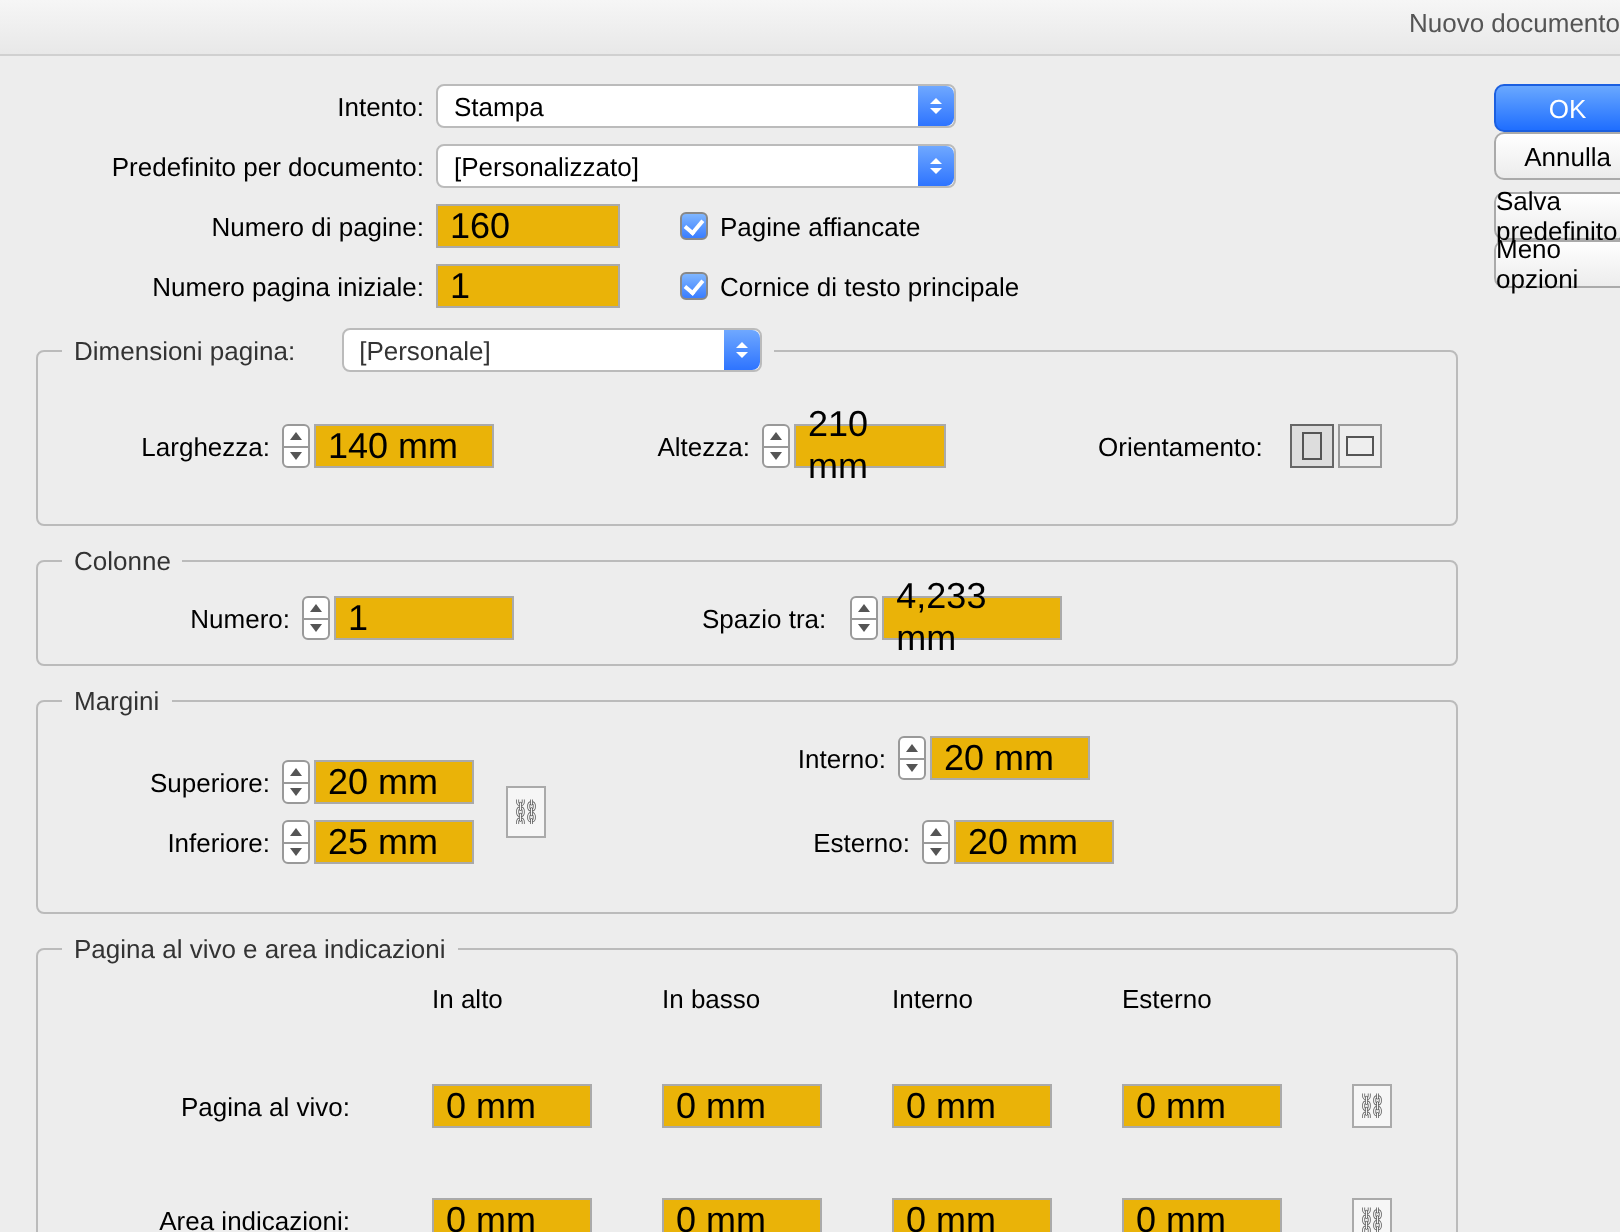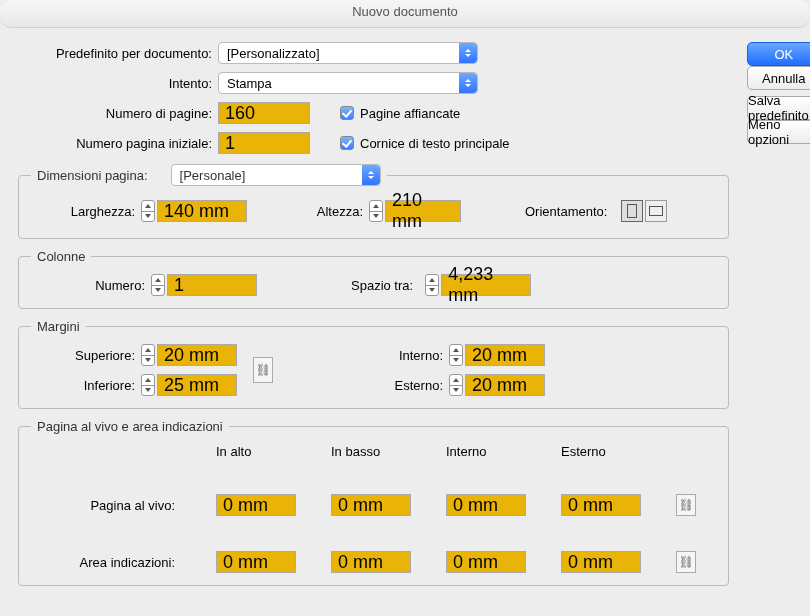--- a/index.html
+++ b/index.html
@@ -8,27 +8,26 @@
     padding: 0;
     font-family: "Lucida Grande", "Helvetica Neue", Arial, sans-serif;
     font-size: 13px;
     background: #ededed;
     color: #000;
     width: 810px;
     height: 616px;
     overflow: hidden;
   }
   .titlebar {
-    text-align: center;
+    text-align: right;
     padding: 4px 0 8px;
     font-size: 13px;
     color: #555;
     background: linear-gradient(#f6f6f6, #e8e8e8);
     border-bottom: 1px solid #d0d0d0;
-    border-radius: 12px;
   }
   .content {
     display: flex;
     padding: 14px 18px 0 18px;
     gap: 18px;
   }
   .left-col { flex: 1; }
   .right-col { width: 160px; display: flex; flex-direction: column; }
   .row { display: flex; align-items: center; margin-bottom: 8px; }
   .lbl { text-align: right; padding-right: 6px; }
@@ -102,31 +101,31 @@
 </style>
 </head>
 <body>
 
 <div class="titlebar">Nuovo documento</div>
 
 <div class="content">
   <div class="left-col">
 
     <div class="row">
+      <div class="lbl" style="width:200px">Intento:</div>
+      <div class="select" style="width:260px">
+        <span>Stampa</span>
+        <div class="select-cap"></div>
+      </div>
+    </div>
+
+    <div class="row">
       <div class="lbl" style="width:200px">Predefinito per documento:</div>
       <div class="select" style="width:260px">
         <span>[Personalizzato]</span>
-        <div class="select-cap"></div>
-      </div>
-    </div>
-
-    <div class="row">
-      <div class="lbl" style="width:200px">Intento:</div>
-      <div class="select" style="width:260px">
-        <span>Stampa</span>
         <div class="select-cap"></div>
       </div>
     </div>
 
     <div class="row">
       <div class="lbl" style="width:200px">Numero di pagine:</div>
       <div class="textinput" style="width:92px">160</div>
       <div style="width:30px"></div>
       <span class="checkbox"></span>
       <span>Pagine affiancate</span>
@@ -151,21 +150,21 @@
       <div style="display:flex;align-items:center;gap:20px">
         <div style="display:flex;flex-direction:row;gap:8px">
           <div class="row" style="margin:0">
             <div class="lbl" style="width:110px">Larghezza:</div>
             <div class="stepper">
                 <div class="up"></div>
                 <div class="dn"></div>
               </div>
             <div class="textinput" style="width:90px">140 mm</div>
           </div>
-          <div class="row" style="margin:4px">
+          <div class="row" style="margin:16px">
             <div class="lbl" style="width:110px">Altezza:</div>
             <div class="stepper">
                 <div class="up"></div>
                 <div class="dn"></div>
               </div>
             <div class="textinput" style="width:76px">210 mm</div>
           </div>
         </div>
         <div style="display:flex;align-items:center;margin-left:40px">
           <span class="lbl" style="width:auto;margin-right:8px">Orientamento:</span>
@@ -225,21 +224,21 @@
         <div class="link-icon">⛓</div>
         <div style="display:flex;flex-direction:column;gap:8px;margin-left:80px">
           <div class="row" style="margin:0">
             <div class="lbl" style="width:80px">Interno:</div>
             <div class="stepper">
                 <div class="up"></div>
                 <div class="dn"></div>
               </div>
             <div class="textinput" style="width:80px">20 mm</div>
           </div>
-          <div class="row" style="margin:0">
+          <div class="row" style="margin:12px">
             <div class="lbl" style="width:80px">Esterno:</div>
             <div class="stepper">
                 <div class="up"></div>
                 <div class="dn"></div>
               </div>
             <div class="textinput" style="width:80px">20 mm</div>
           </div>
         </div>
       </div>
     </fieldset>

